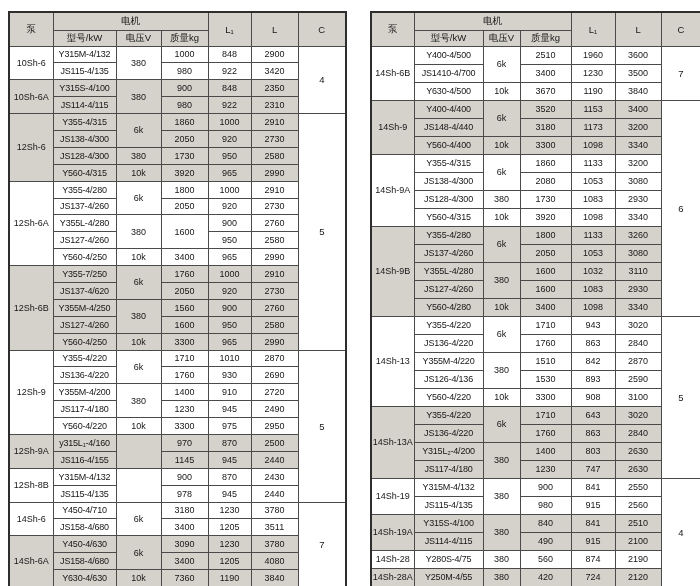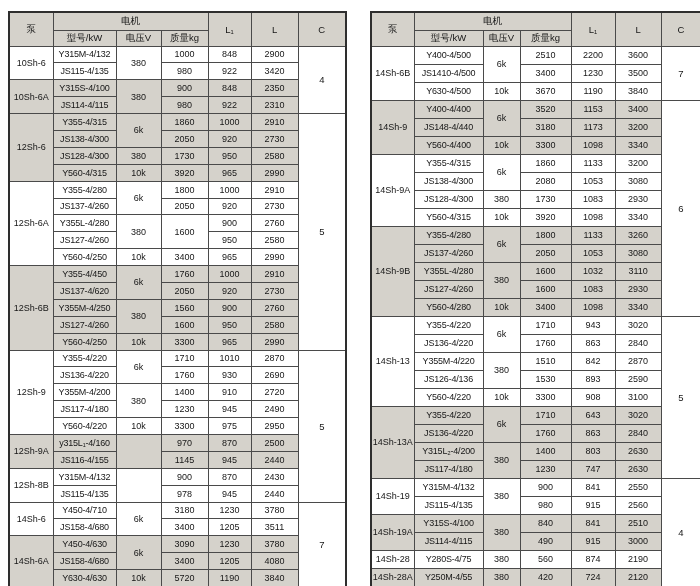--- a/index.html
+++ b/index.html
@@ -141,21 +141,21 @@
         </tr>
         <tr data-name="table-row">
           <td data-name="model-cell">Y560-4/250</td>
           <td data-name="voltage-cell">10k</td>
           <td data-name="mass-cell">3400</td>
           <td data-name="l1-cell">965</td>
           <td data-name="l-cell">2990</td>
         </tr>
         <tr data-name="table-row" class="shade">
           <td rowspan="5" data-name="pump-cell">12Sh-6B</td>
-          <td data-name="model-cell">Y355-4/450</td>
+          <td data-name="model-cell">Y355-7/250</td>
           <td rowspan="2" data-name="voltage-cell">6k</td>
           <td data-name="mass-cell">1760</td>
           <td data-name="l1-cell">1000</td>
           <td data-name="l-cell">2910</td>
         </tr>
         <tr data-name="table-row" class="shade">
           <td data-name="model-cell">JS137-4/620</td>
           <td data-name="mass-cell">2050</td>
           <td data-name="l1-cell">920</td>
           <td data-name="l-cell">2730</td>
@@ -268,21 +268,21 @@
         </tr>
         <tr data-name="table-row" class="shade">
           <td data-name="model-cell">JS158-4/680</td>
           <td data-name="mass-cell">3400</td>
           <td data-name="l1-cell">1205</td>
           <td data-name="l-cell">4080</td>
         </tr>
         <tr data-name="table-row" class="shade">
           <td data-name="model-cell">Y630-4/630</td>
           <td data-name="voltage-cell">10k</td>
-          <td data-name="mass-cell">5720</td>
+          <td data-name="mass-cell">7360</td>
           <td data-name="l1-cell">1190</td>
           <td data-name="l-cell">3840</td>
         </tr>
       </tbody>
   </table>
 
   <table class="spec" id="t1" data-name="pump-spec-table-right">
     <colgroup data-name="colgroup-right">
       <col style="width:43px">
         <col style="width:69px">
@@ -305,26 +305,26 @@
           <th data-name="col-header-voltage">电压V</th>
           <th data-name="col-header-mass">质量kg</th>
         </tr>
       </thead>
     <tbody data-name="table-body">
         <tr data-name="table-row">
           <td rowspan="3" data-name="pump-cell">14Sh-6B</td>
           <td data-name="model-cell">Y400-4/500</td>
           <td rowspan="2" data-name="voltage-cell">6k</td>
           <td data-name="mass-cell">2510</td>
-          <td data-name="l1-cell">2200</td>
+          <td data-name="l1-cell">1960</td>
           <td data-name="l-cell">3600</td>
           <td rowspan="3" class="c-cell" data-name="c-cell">7</td>
         </tr>
         <tr data-name="table-row">
-          <td data-name="model-cell">JS1410-4/500</td>
+          <td data-name="model-cell">JS1410-4/700</td>
           <td data-name="mass-cell">3400</td>
           <td data-name="l1-cell">1230</td>
           <td data-name="l-cell">3500</td>
         </tr>
         <tr data-name="table-row">
           <td data-name="model-cell">Y630-4/500</td>
           <td data-name="voltage-cell">10k</td>
           <td data-name="mass-cell">3670</td>
           <td data-name="l1-cell">1190</td>
           <td data-name="l-cell">3840</td>
@@ -495,21 +495,21 @@
           <td data-name="model-cell">Y315S-4/100</td>
           <td rowspan="2" data-name="voltage-cell">380</td>
           <td data-name="mass-cell">840</td>
           <td data-name="l1-cell">841</td>
           <td data-name="l-cell">2510</td>
         </tr>
         <tr data-name="table-row" class="shade">
           <td data-name="model-cell">JS114-4/115</td>
           <td data-name="mass-cell">490</td>
           <td data-name="l1-cell">915</td>
-          <td data-name="l-cell">3000</td>
+          <td data-name="l-cell">2100</td>
         </tr>
         <tr data-name="table-row">
           <td data-name="pump-cell">14Sh-28</td>
           <td data-name="model-cell">Y280S-4/75</td>
           <td data-name="voltage-cell">380</td>
           <td data-name="mass-cell">560</td>
           <td data-name="l1-cell">874</td>
           <td data-name="l-cell">2190</td>
         </tr>
         <tr data-name="table-row" class="shade">

